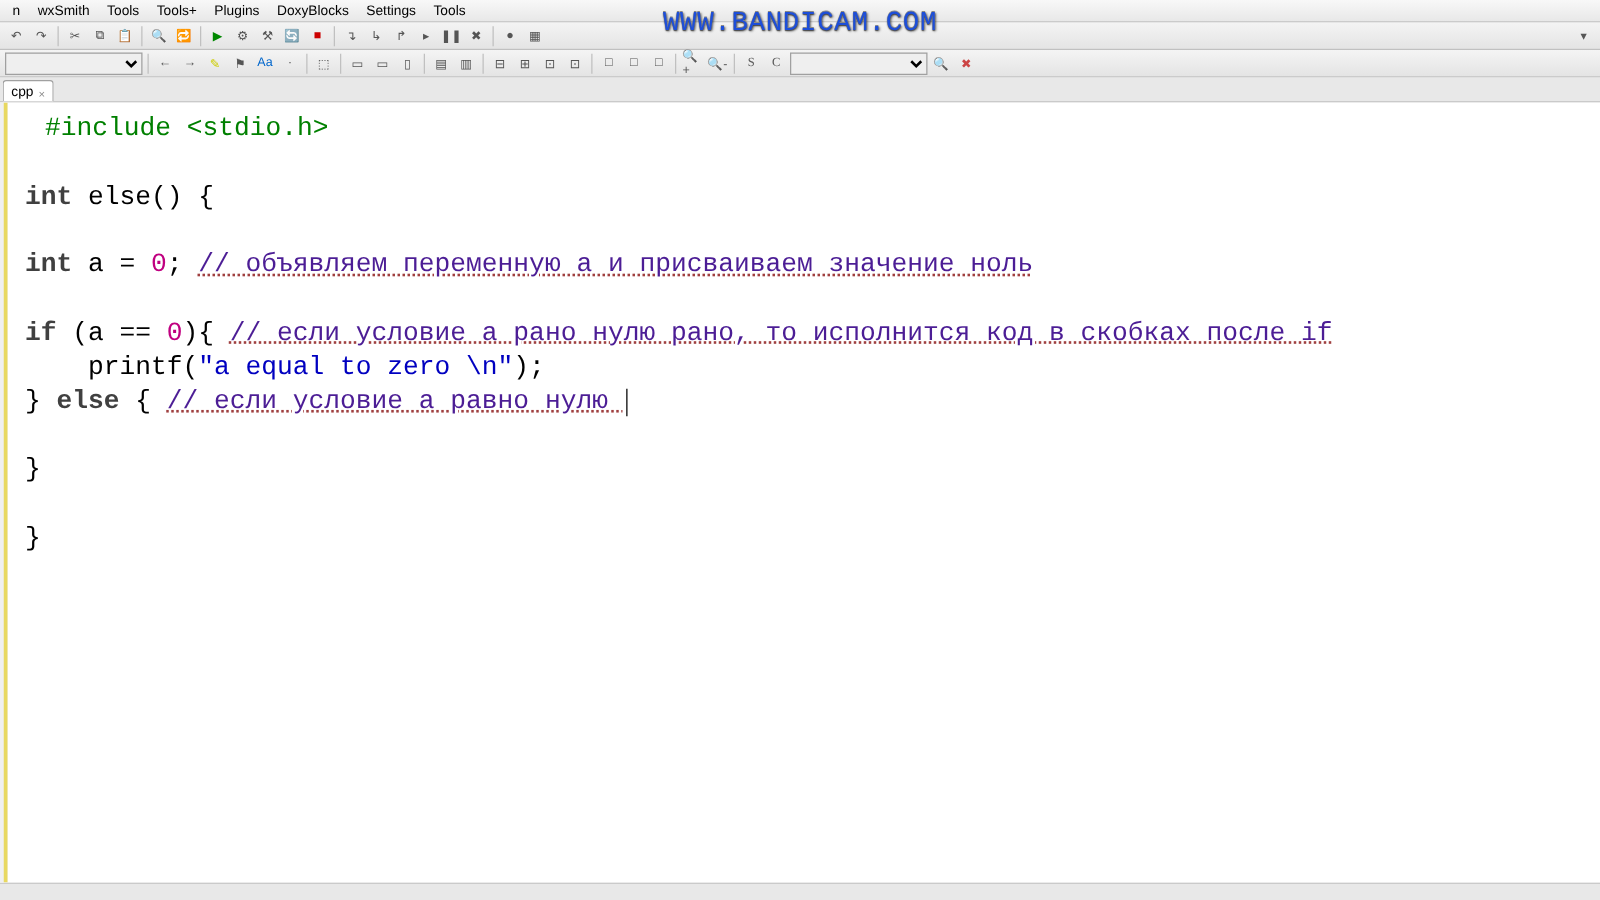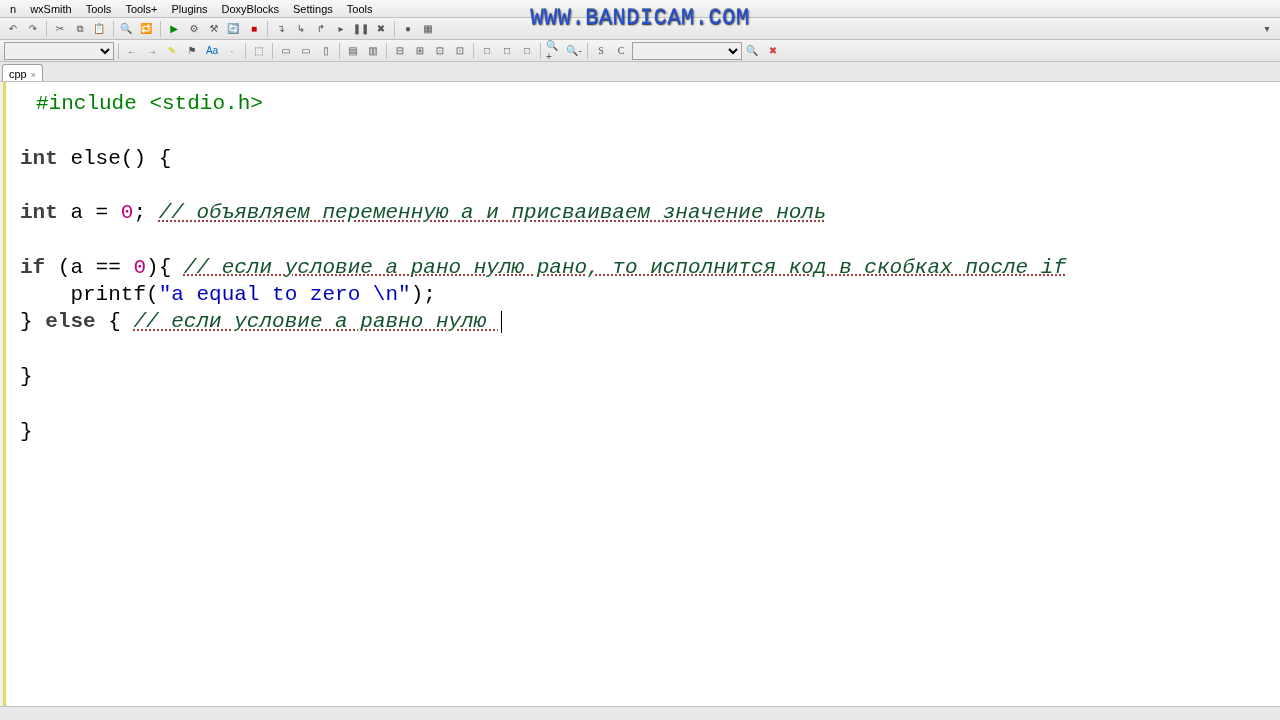--- a/index.html
+++ b/index.html
@@ -108,21 +108,21 @@
   padding: 8px 0 8px 20px;
   font-family: 'Courier New', monospace;
   font-size: 21px;
   line-height: 1.3;
   white-space: pre;
 }
 .tok-pp   { color: #008000; margin-left: 16px; }
 .tok-kw   { color: #404040; font-weight: bold; }
 .tok-num  { color: #c00080; }
 .tok-str  { color: #0000c0; }
-.tok-cmt  { color: #14532d; font-style: italic; text-decoration: underline dotted #a04040; }
+.tok-cmt  { color: #4c1d95; text-decoration: underline dotted #a04040; }
 .tok-id   { color: #000; }
 .cursor {
   display: inline-block;
   width: 1px;
   height: 22px;
   background: #000;
   vertical-align: text-bottom;
   margin-left: 2px;
 }
 .statusbar {

